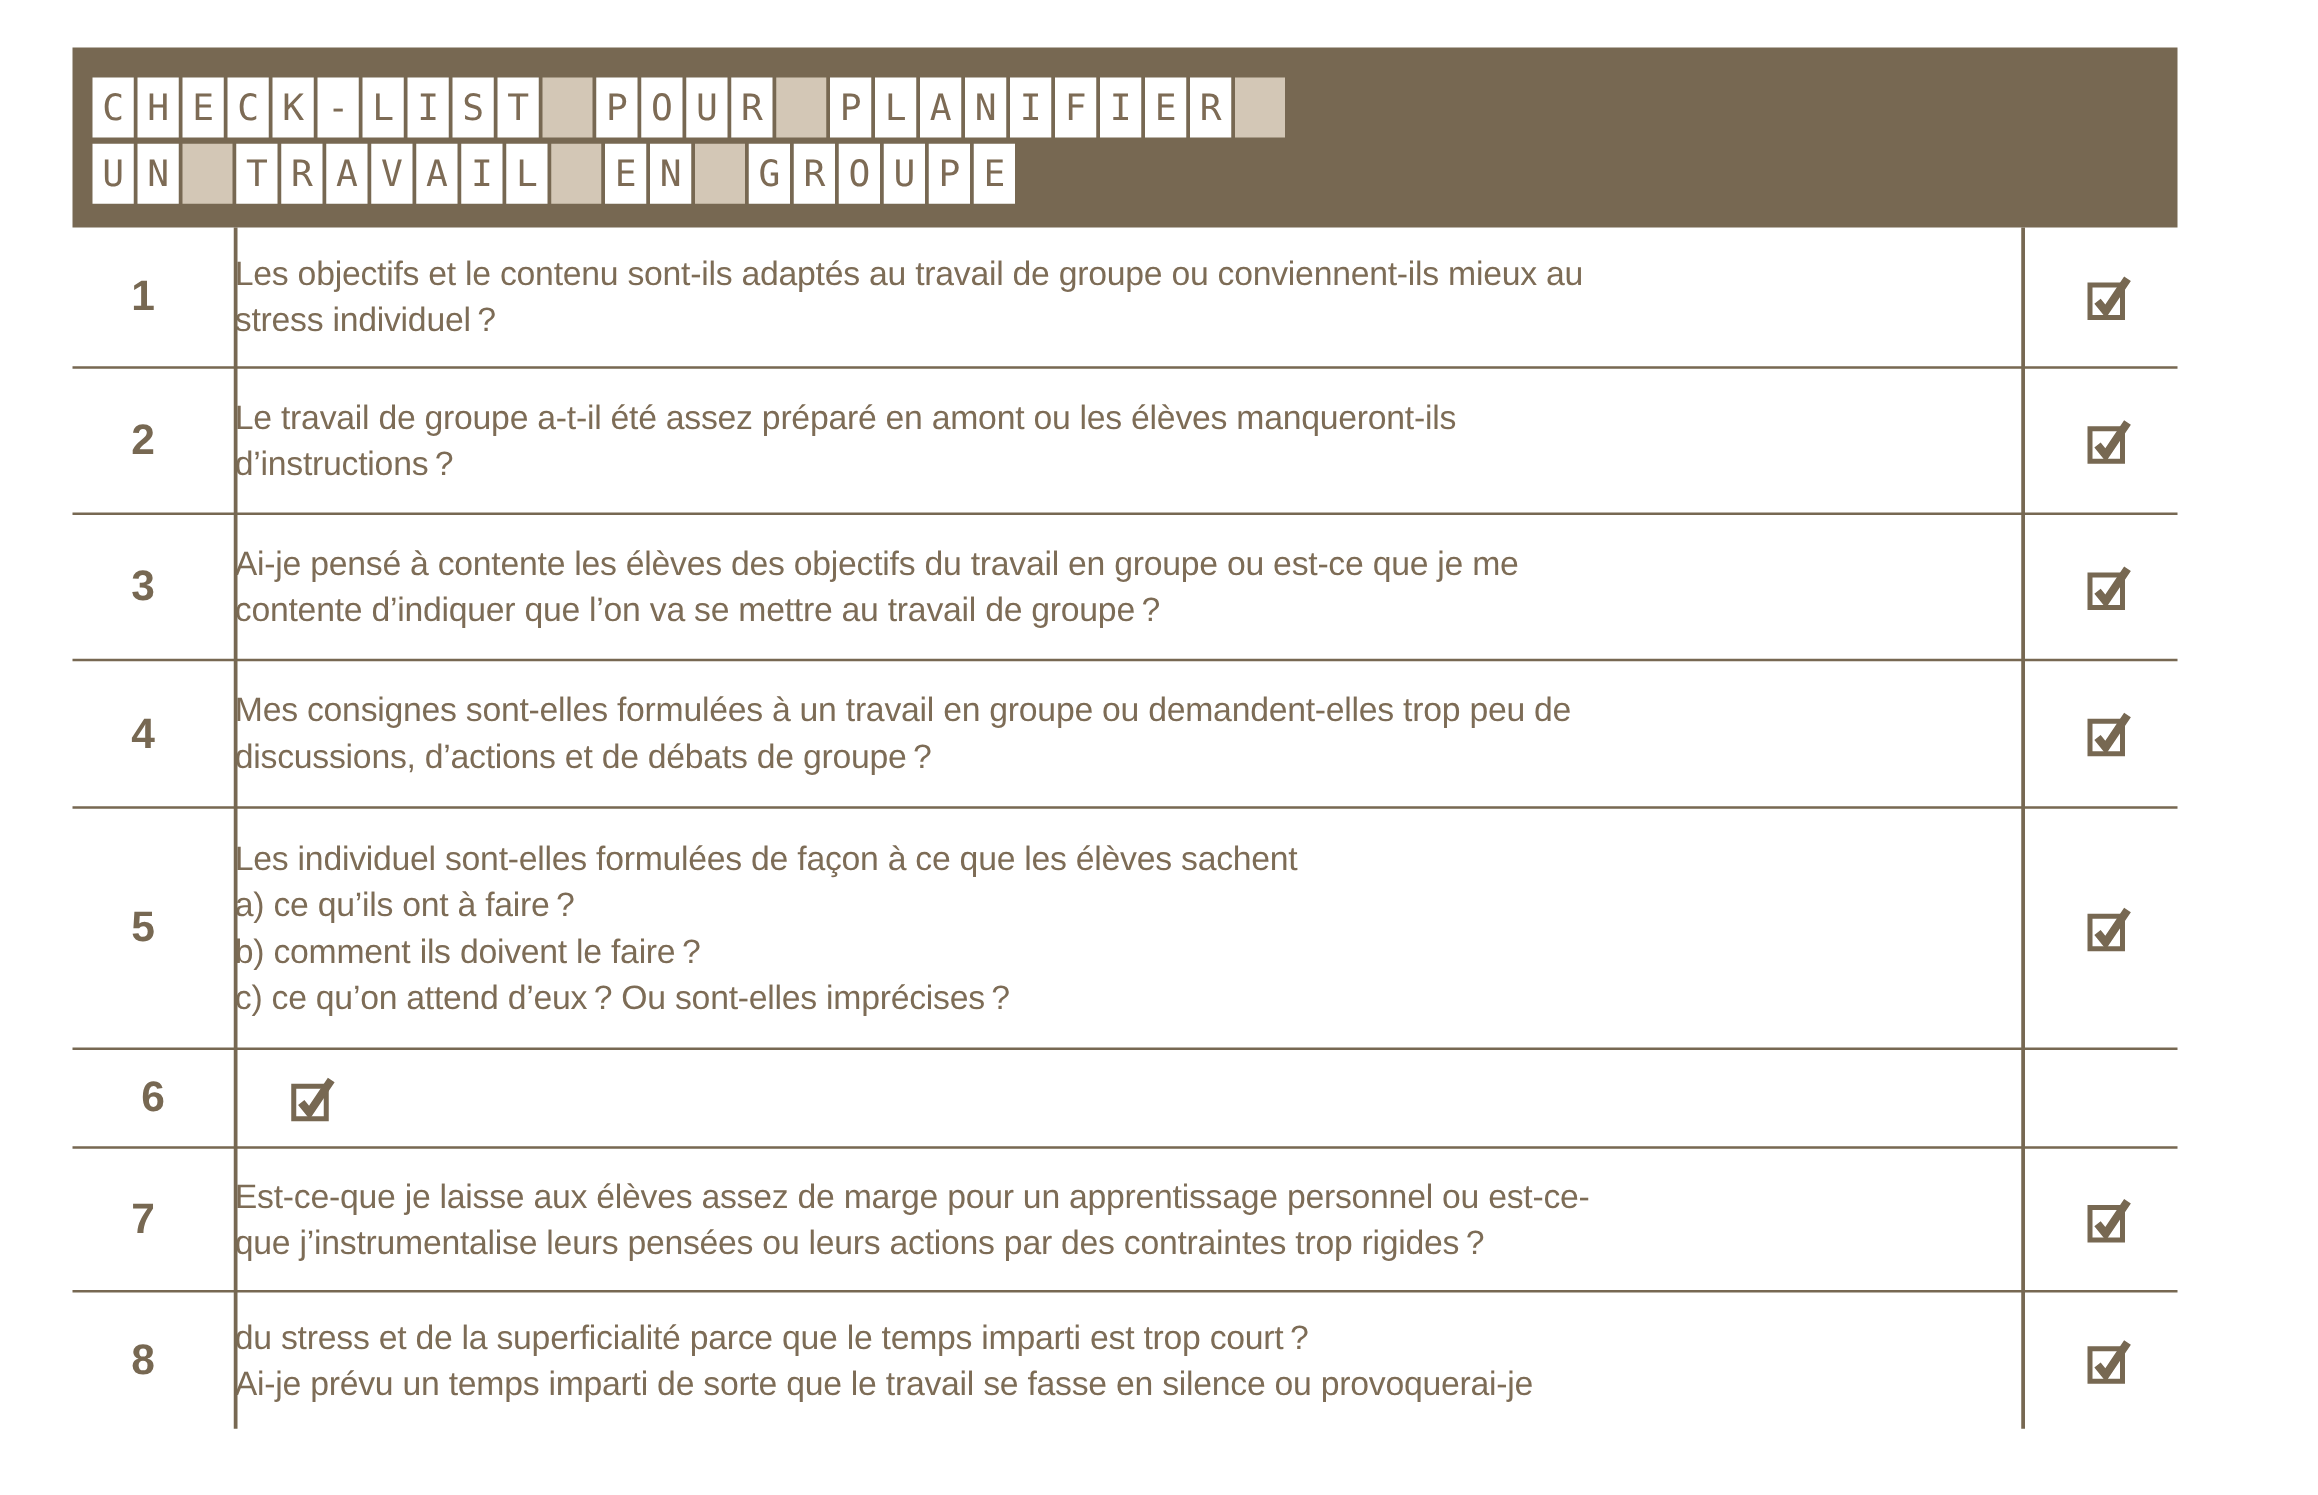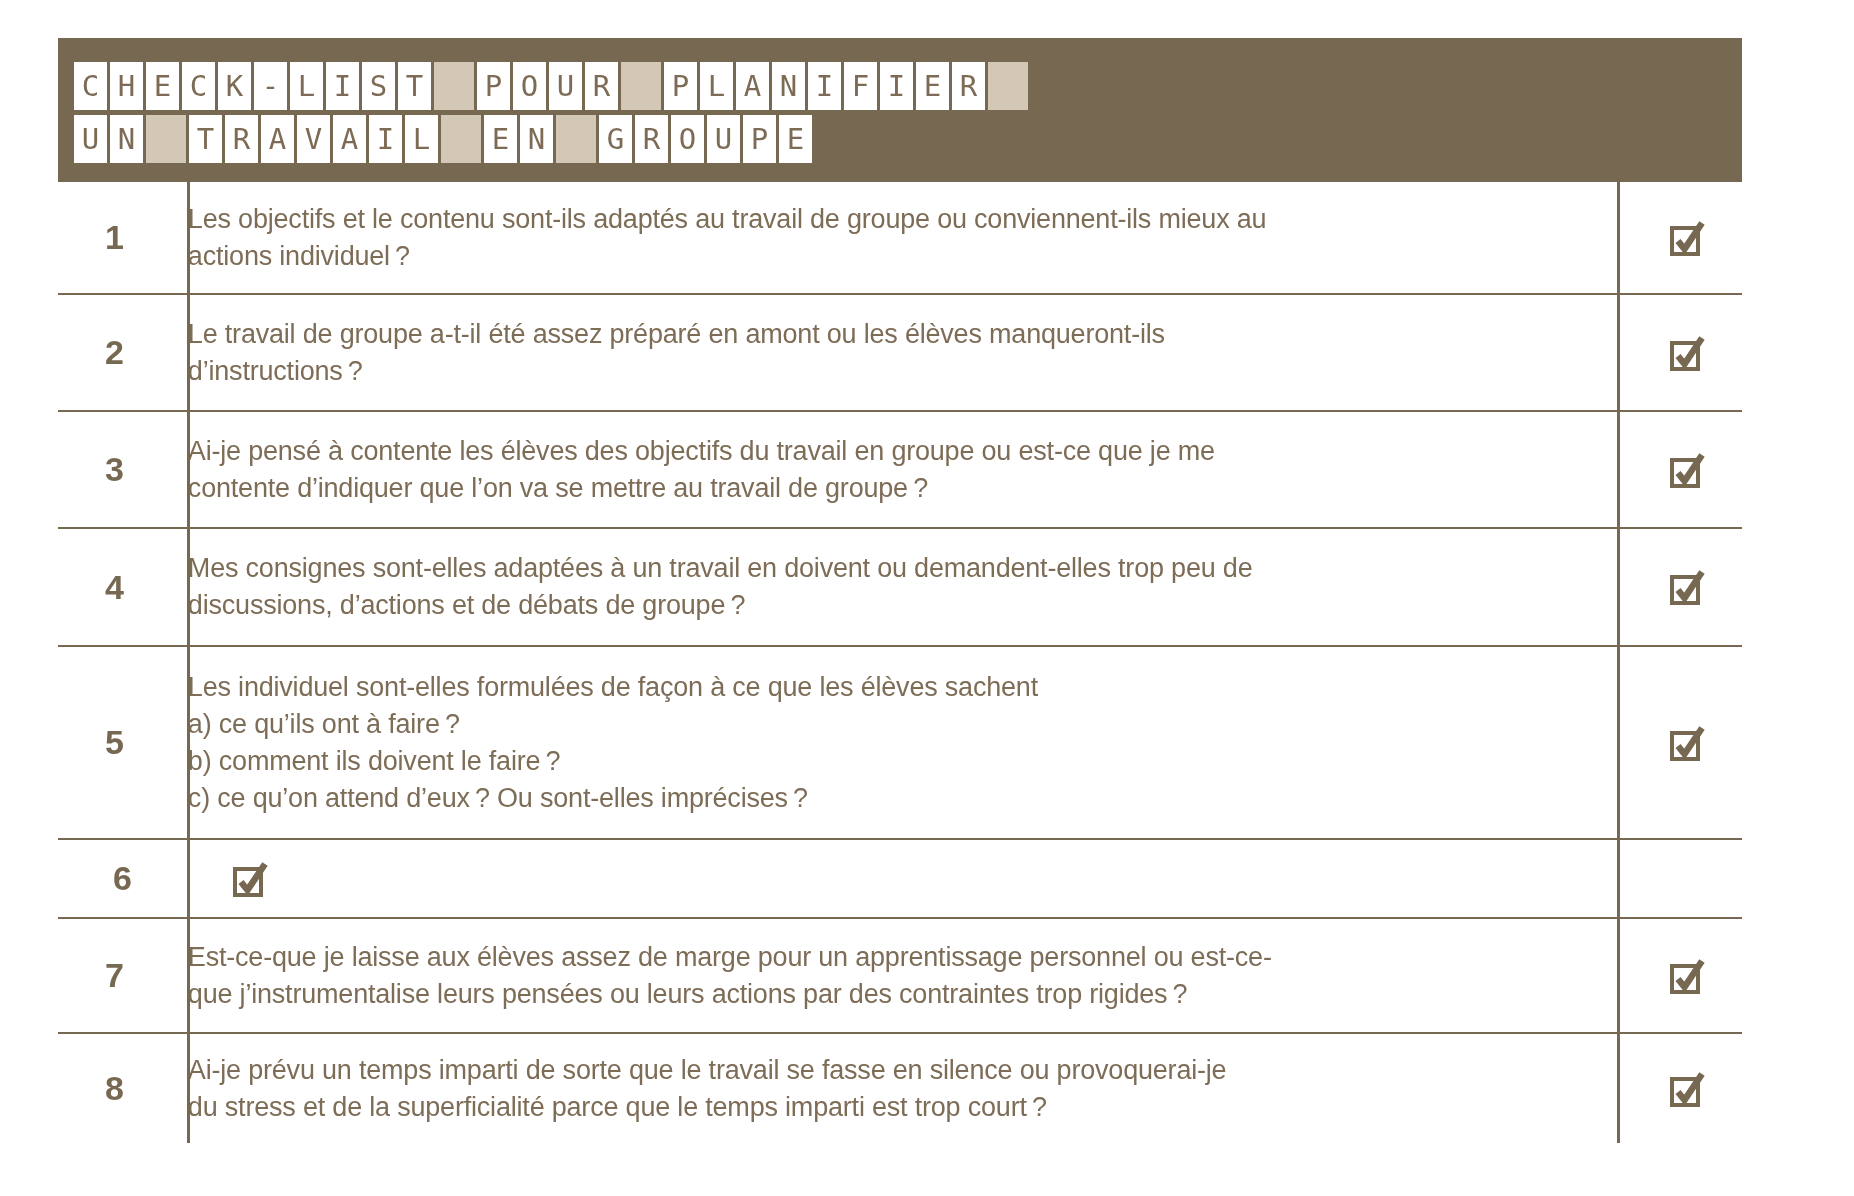--- a/index.html
+++ b/index.html
@@ -143,21 +143,21 @@
   </div>
 
   <div class="table">
     <div class="vline v1"></div>
     <div class="vline v2"></div>
 
   <div class="trow" style="height: 111px;">
         <div class="cell-num">1</div>
         <div class="cell-text">
           <div class="checkline">Les objectifs et le contenu sont-ils adaptés au travail de groupe ou conviennent-ils mieux au</div>
-          <div class="checkline">actions individuel ?</div>
+          <div class="checkline">stress individuel ?</div>
         </div>
         <div class="cell-check">
           <svg width="38" height="38" viewBox="0 0 38 38">
             <rect x="4" y="9" width="26" height="26" fill="#ffffff" stroke="#776852" stroke-width="4"></rect>
             <path d="M10 22 L16.5 30 L34 4" fill="none" stroke="#776852" stroke-width="6.5"></path>
           </svg>
         </div>
       </div>
       <div class="trow" style="height: 117px;">
         <div class="cell-num">2</div>
@@ -181,21 +181,21 @@
         <div class="cell-check">
           <svg width="38" height="38" viewBox="0 0 38 38">
             <rect x="4" y="9" width="26" height="26" fill="#ffffff" stroke="#776852" stroke-width="4"></rect>
             <path d="M10 22 L16.5 30 L34 4" fill="none" stroke="#776852" stroke-width="6.5"></path>
           </svg>
         </div>
       </div>
       <div class="trow" style="height: 118px;">
         <div class="cell-num">4</div>
         <div class="cell-text">
-          <div class="checkline">Mes consignes sont-elles adaptées à un travail en doivent ou demandent-elles trop peu de</div>
+          <div class="checkline">Mes consignes sont-elles formulées à un travail en groupe ou demandent-elles trop peu de</div>
           <div class="checkline">discussions, d’actions et de débats de groupe ?</div>
         </div>
         <div class="cell-check">
           <svg width="38" height="38" viewBox="0 0 38 38">
             <rect x="4" y="9" width="26" height="26" fill="#ffffff" stroke="#776852" stroke-width="4"></rect>
             <path d="M10 22 L16.5 30 L34 4" fill="none" stroke="#776852" stroke-width="6.5"></path>
           </svg>
         </div>
       </div>
       <div class="trow" style="height: 193px;">
@@ -231,22 +231,22 @@
         <div class="cell-check">
           <svg width="38" height="38" viewBox="0 0 38 38">
             <rect x="4" y="9" width="26" height="26" fill="#ffffff" stroke="#776852" stroke-width="4"></rect>
             <path d="M10 22 L16.5 30 L34 4" fill="none" stroke="#776852" stroke-width="6.5"></path>
           </svg>
         </div>
       </div>
       <div class="trow" style="height: 111px;">
         <div class="cell-num">8</div>
         <div class="cell-text">
+          <div class="checkline">du stress et de la superficialité parce que le temps imparti est trop court ?</div>
           <div class="checkline">Ai-je prévu un temps imparti de sorte que le travail se fasse en silence ou provoquerai-je</div>
-          <div class="checkline">du stress et de la superficialité parce que le temps imparti est trop court ?</div>
         </div>
         <div class="cell-check">
           <svg width="38" height="38" viewBox="0 0 38 38">
             <rect x="4" y="9" width="26" height="26" fill="#ffffff" stroke="#776852" stroke-width="4"></rect>
             <path d="M10 22 L16.5 30 L34 4" fill="none" stroke="#776852" stroke-width="6.5"></path>
           </svg>
         </div>
       </div>
     </div>
 

